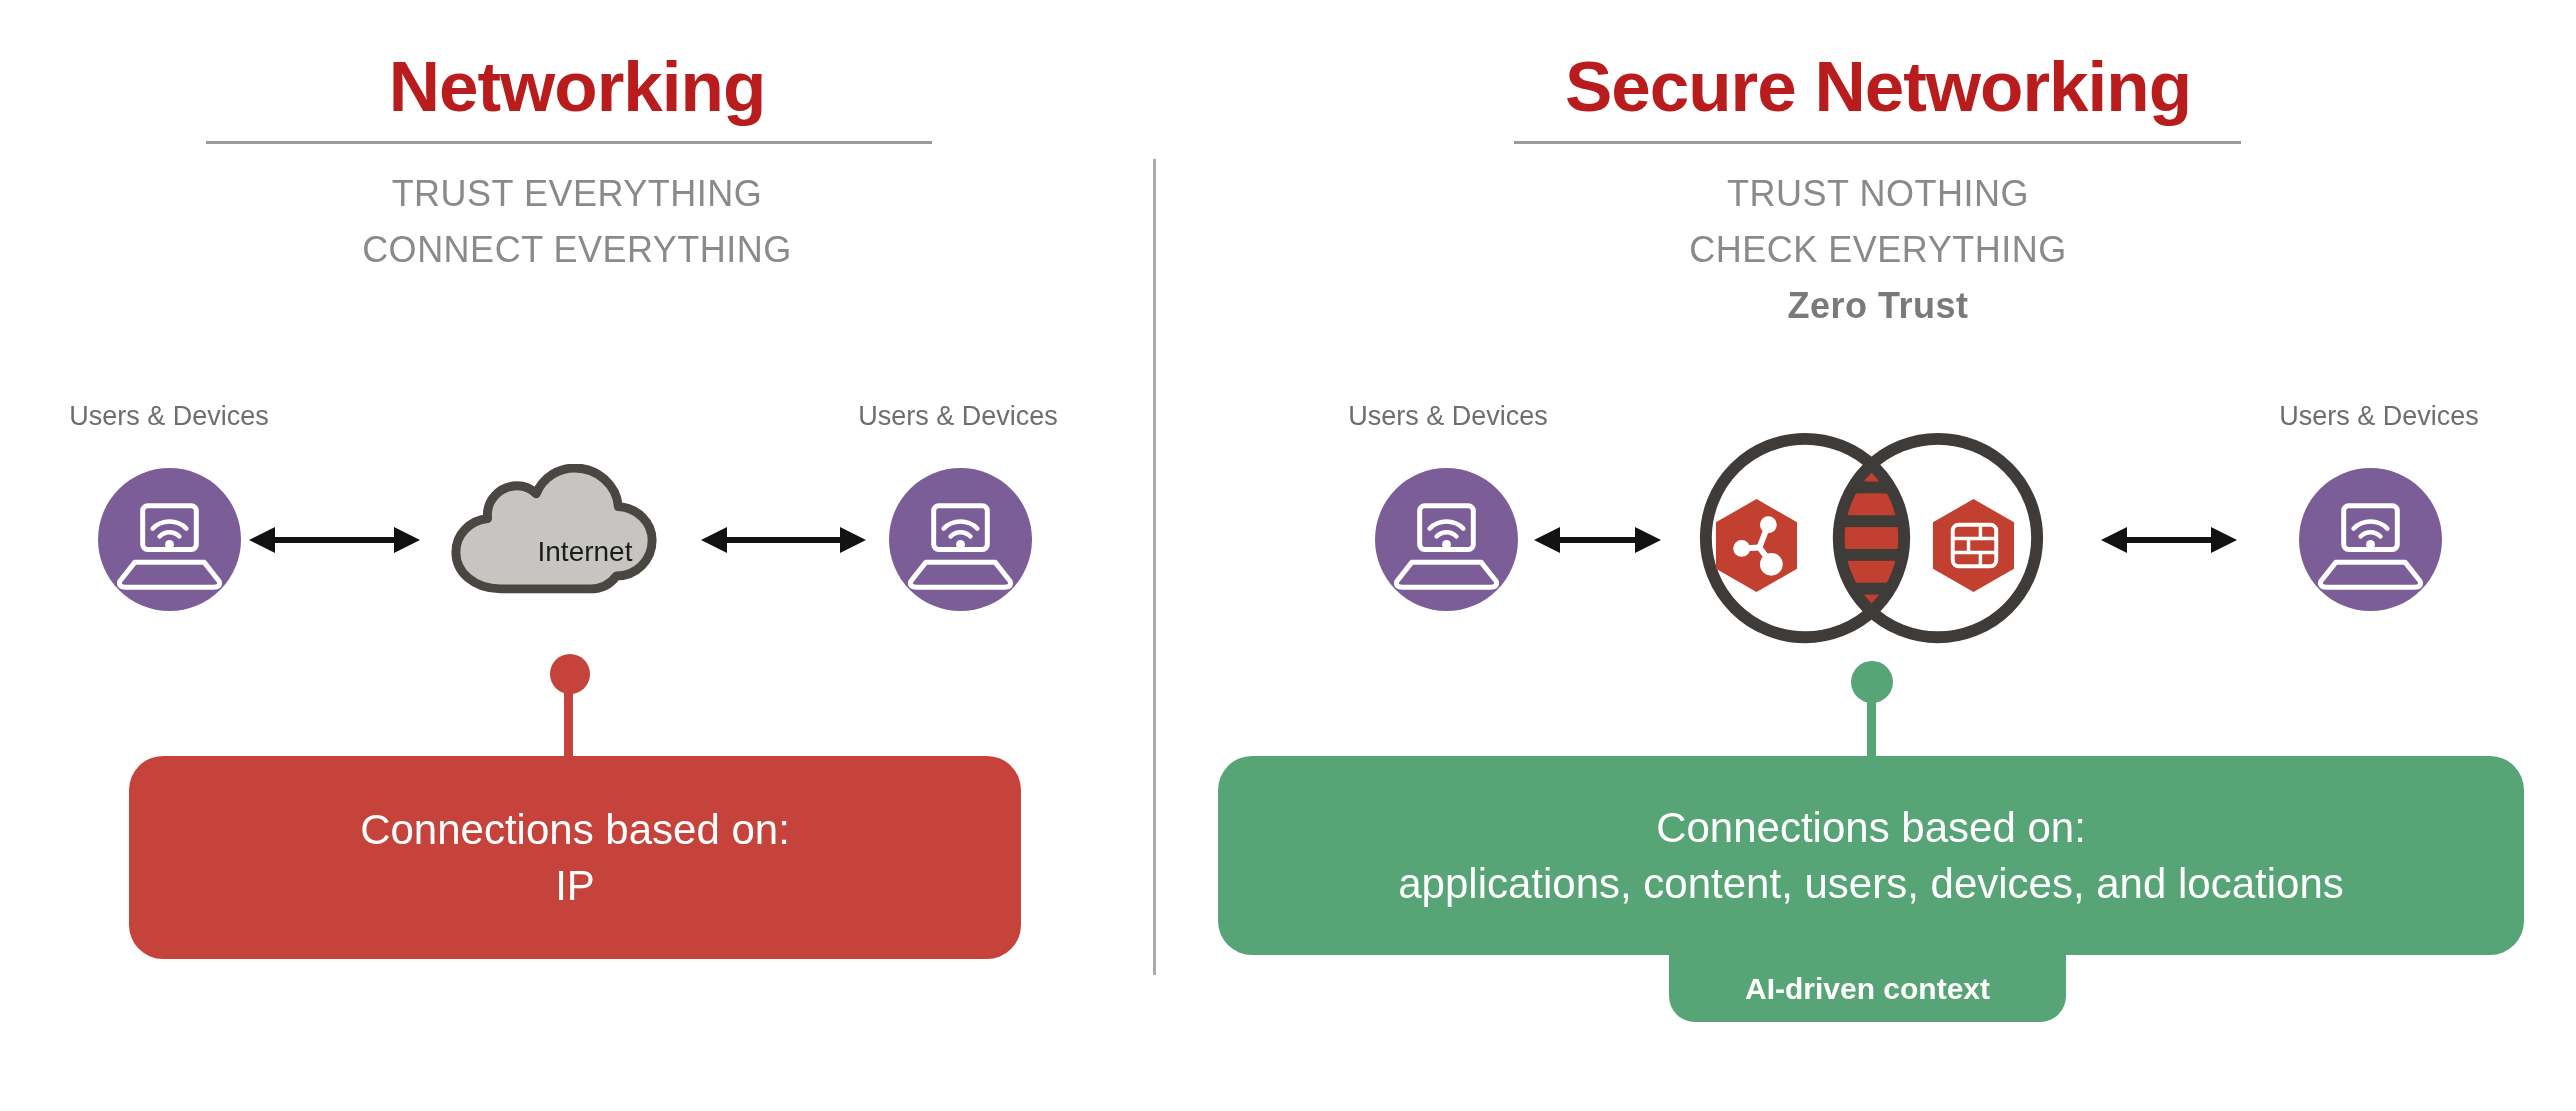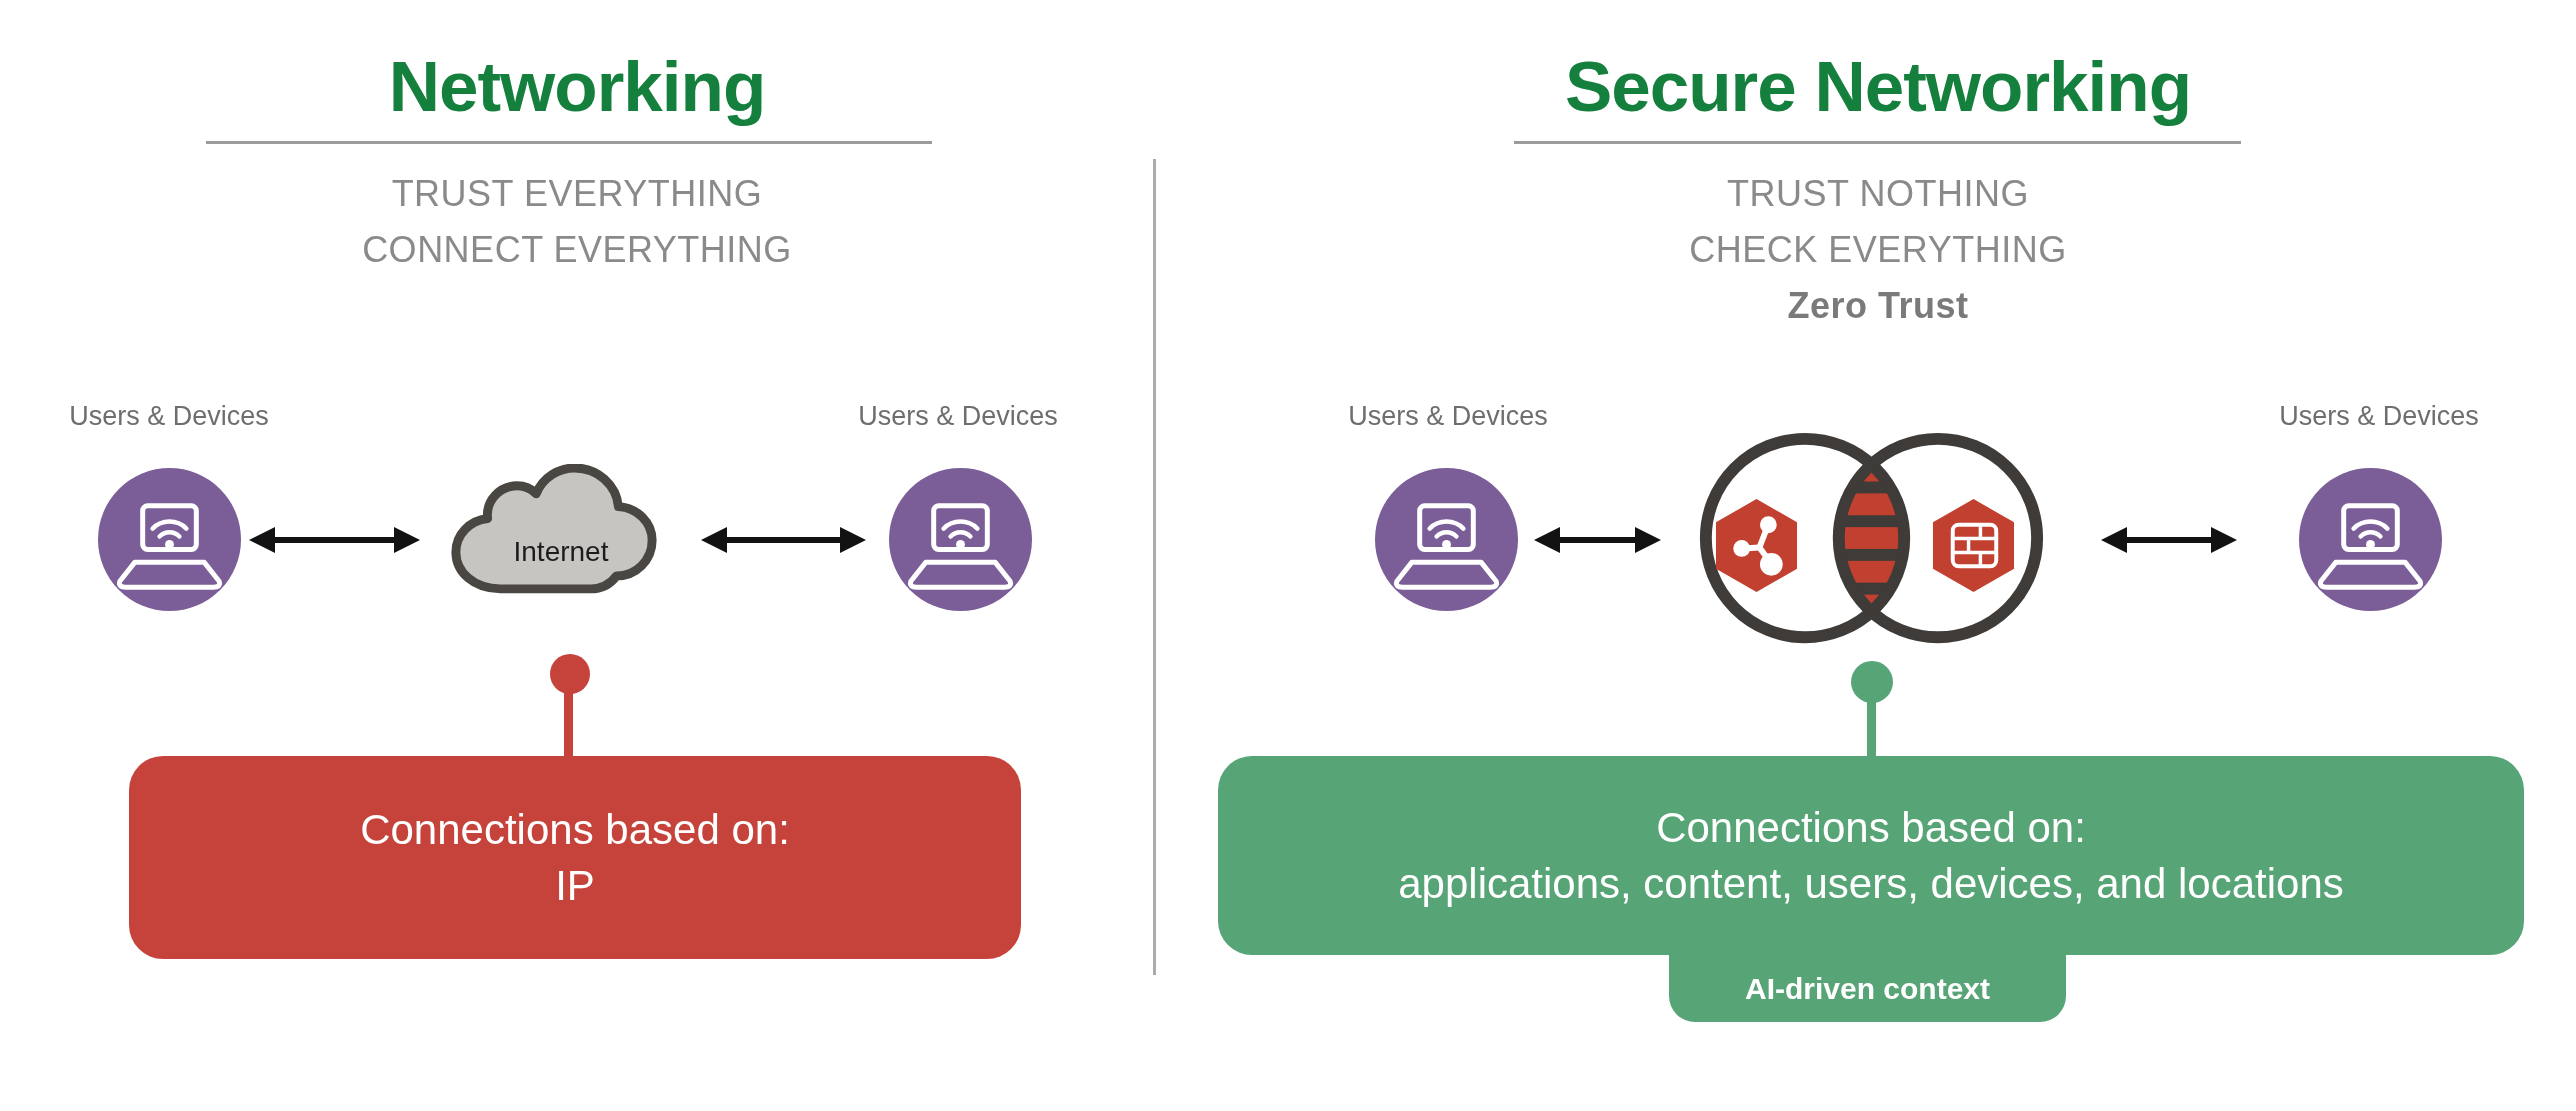--- a/index.html
+++ b/index.html
@@ -1,40 +1,40 @@
 <!DOCTYPE html>
 <html><head>
 <meta charset="utf-8">
 <style>
   html,body{margin:0;padding:0;background:#ffffff;}
   #canvas{
     position:relative;width:2576px;height:1112px;overflow:hidden;
     font-family:"Liberation Sans",sans-serif;background:#ffffff;
   }
   
-  .panel-title{position:absolute;top:46px;text-align:center;font-size:71px;font-weight:700;color:#15803d;letter-spacing:-1px;}
+  .panel-title{position:absolute;top:46px;text-align:center;font-size:71px;font-weight:700;color:#b91c1c;letter-spacing:-1px;}
   .title-rule{position:absolute;top:141px;height:3px;background:#9b9b9b;}
   .subtitle{position:absolute;top:166px;text-align:center;font-size:36px;line-height:56px;color:#8a8a8a;letter-spacing:0.5px;}
   .subtitle .bold-line{font-weight:700;color:#7a7a7a;}
   
   .divider{position:absolute;left:1153px;top:159px;width:3px;height:816px;background:#ababab;}
   
   .device-label{position:absolute;top:401px;width:278px;text-align:center;font-size:27px;color:#6e6e6e;}
   
   .badge{position:absolute;width:143px;height:143px;top:468px;}
   .badge svg{display:block;width:143px;height:143px;}
   
   .arrow{position:absolute;top:537px;height:6px;background:#121212;}
   .arrow::before,.arrow::after{content:"";position:absolute;top:50%;width:0;height:0;
     border-top:13px solid transparent;border-bottom:13px solid transparent;transform:translateY(-50%);}
   .arrow::before{left:-25px;border-right:26px solid #121212;}
   .arrow::after{right:-25px;border-left:26px solid #121212;}
   
   .cloud-wrap{position:absolute;left:444px;top:464px;width:224px;height:145px;}
-  .cloud-label{position:absolute;left:462px;top:536px;width:198px;text-align:center;font-size:28px;color:#1c1c1c;}
+  .cloud-label{position:absolute;left:462px;top:536px;width:198px;text-align:center;font-size:28px;color:#1c1c1c;padding-left:24px;}
   
   .dot{position:absolute;border-radius:50%;}
   .dot-red{left:550px;top:654px;width:40px;height:40px;background:#c5433a;}
   .stem-red{position:absolute;left:564px;top:674px;width:9px;height:84px;background:#c5433a;}
   .dot-green{left:1851px;top:661px;width:42px;height:42px;background:#57a477;}
   .stem-green{position:absolute;left:1867px;top:681px;width:9px;height:77px;background:#57a477;}
   
   .venn-wrap{position:absolute;left:1686px;top:419px;width:371px;height:238px;}
   .hex{position:absolute;width:87px;height:99px;top:496px;}
   .hex svg{display:block;width:87px;height:99px;}

